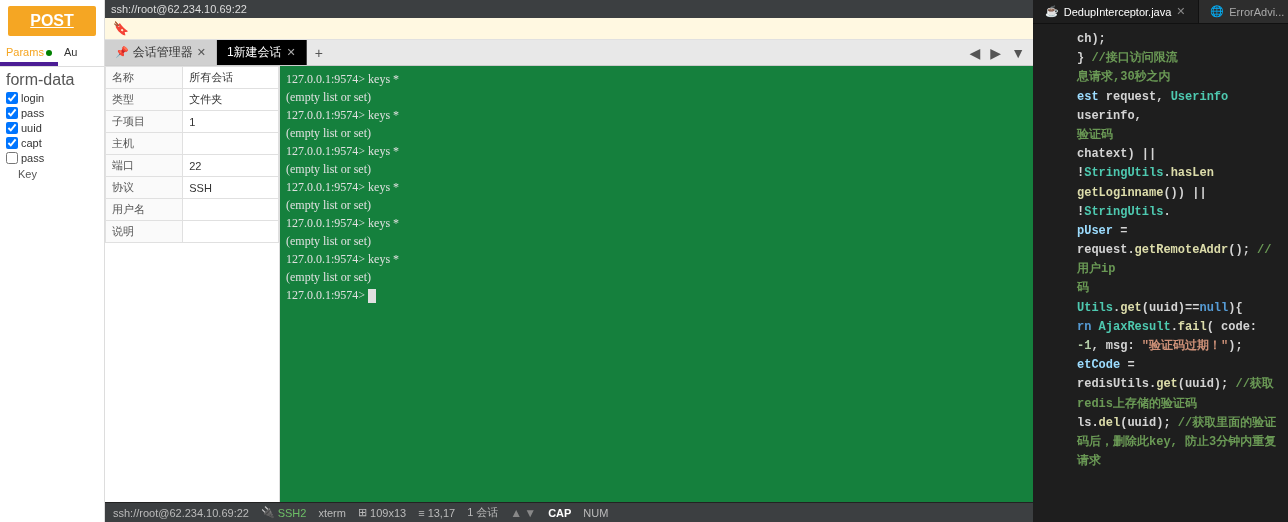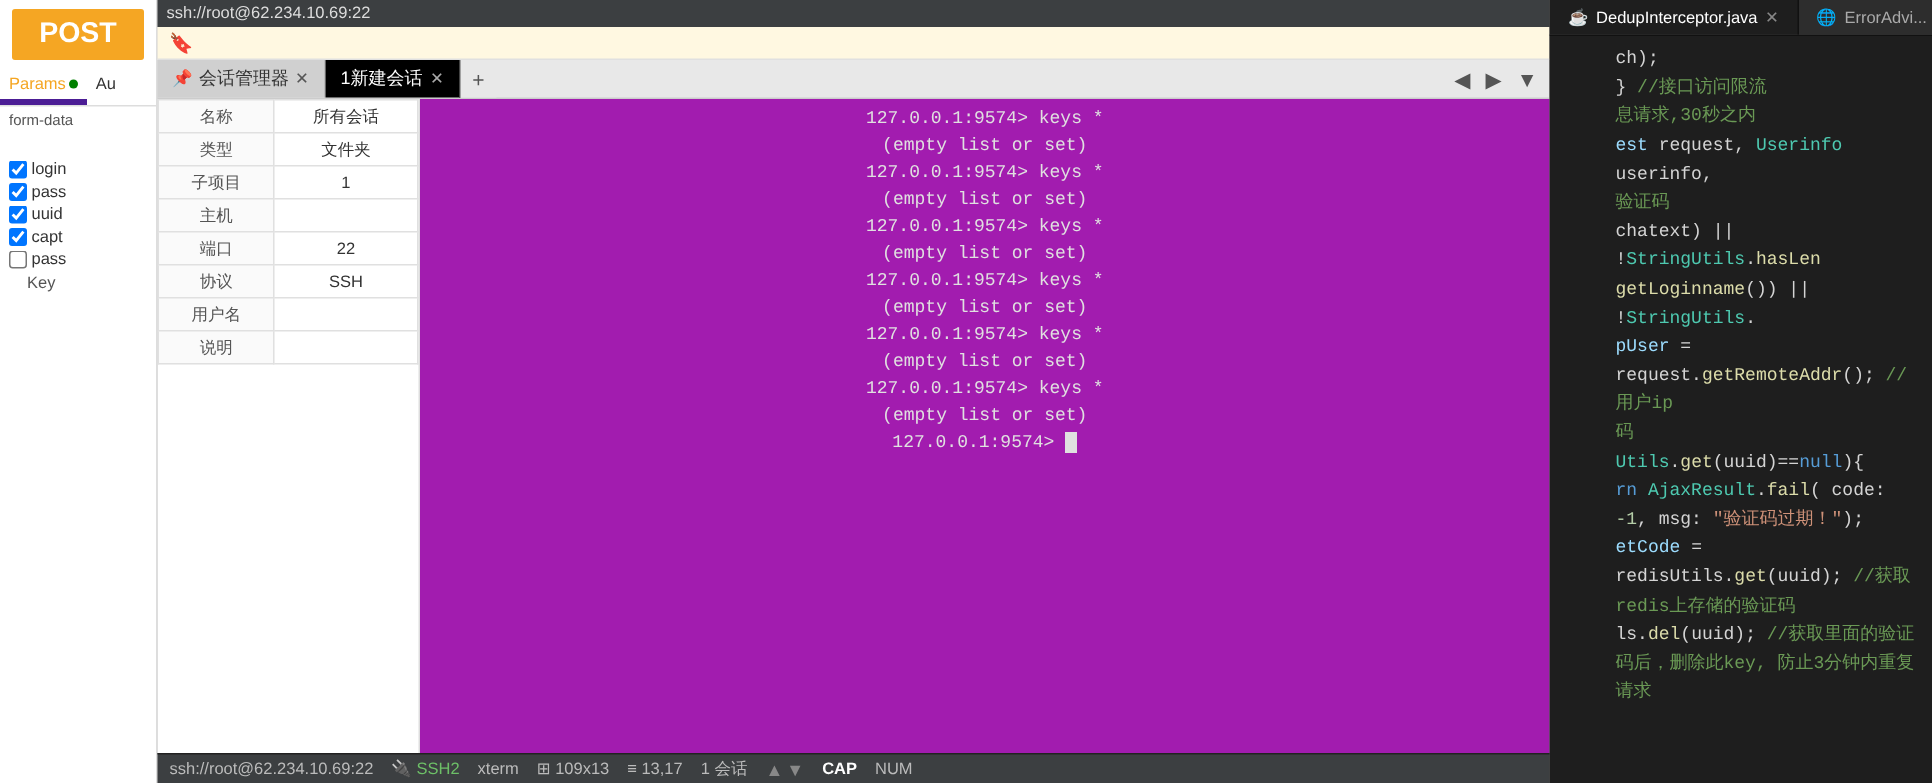--- a/index.html
+++ b/index.html
@@ -19,27 +19,28 @@
       background: #fff;
       border-right: 1px solid #ddd;
       display: flex;
       flex-direction: column;
       flex-shrink: 0;
     }
     .post-button {
       background: #f5a623;
       color: #fff;
       font-weight: bold;
-      font-size: 19px;
+      font-size: 16px;
       padding: 6px 0;
       text-align: center;
       border: none;
       margin: 6px 8px;
       cursor: pointer;
       border-radius: 2px;
+      text-decoration: underline;
     }
     .params-tabs {
       display: flex;
       border-bottom: 1px solid #ddd;
       font-size: 11px;
     }
     .params-tab {
       padding: 4px 6px;
       cursor: pointer;
       color: #333;
@@ -57,23 +58,23 @@
       background: green;
       margin-left: 2px;
       vertical-align: middle;
     }
     .form-section {
       padding: 4px 6px;
       flex: 1;
       overflow: hidden;
     }
     .form-label {
-      font-size: 10px;
-      color: #555;
-      margin-bottom: 21px;
+      font-size: 16px;
+      color: #555;
+      margin-bottom: 3px;
     }
     .form-row {
       display: flex;
       align-items: center;
       margin-bottom: 3px;
       gap: 3px;
     }
     .form-row input[type="checkbox"] {
       width: 12px;
       height: 12px;
@@ -194,21 +195,20 @@
       font-size: 14px;
       cursor: pointer;
       padding: 2px 4px;
     }
 
     
     .session-content-area {
       display: flex;
       flex: 1;
       overflow: hidden;
-      text-align: center;
     }
     .session-manager-panel {
       width: 175px;
       background: #fff;
       border-right: 1px solid #ddd;
       display: flex;
       flex-direction: column;
       font-size: 12px;
       flex-shrink: 0;
     }
@@ -224,23 +224,23 @@
     }
     .session-table .field-label {
       background: #fafafa;
       color: #555;
       font-weight: normal;
     }
 
     
     .terminal-area {
       flex: 1;
-      background: #a21caf;
+      background: #15803d;
       color: #e0e0e0;
-      font-family: Liberation Mono, monospace;
+      font-family: Liberation Serif, serif;
       font-size: 12px;
       padding: 4px 6px;
       overflow-y: auto;
       line-height: 1.5;
       position: relative;
     }
     .terminal-line {
       white-space: pre;
     }
     .terminal-cursor {
@@ -327,20 +327,21 @@
       font-size: 11px;
     }
     .code-area {
       flex: 1;
       overflow: hidden;
       padding: 6px 0;
       color: #d4d4d4;
       font-family: 'Courier New', Consolas, monospace;
       font-size: 12px;
       line-height: 1.6;
+      font-weight: bold;
     }
     .code-line {
       display: flex;
       padding: 0 8px;
     }
     .line-no {
       color: #555;
       width: 24px;
       text-align: right;
       margin-right: 12px;

